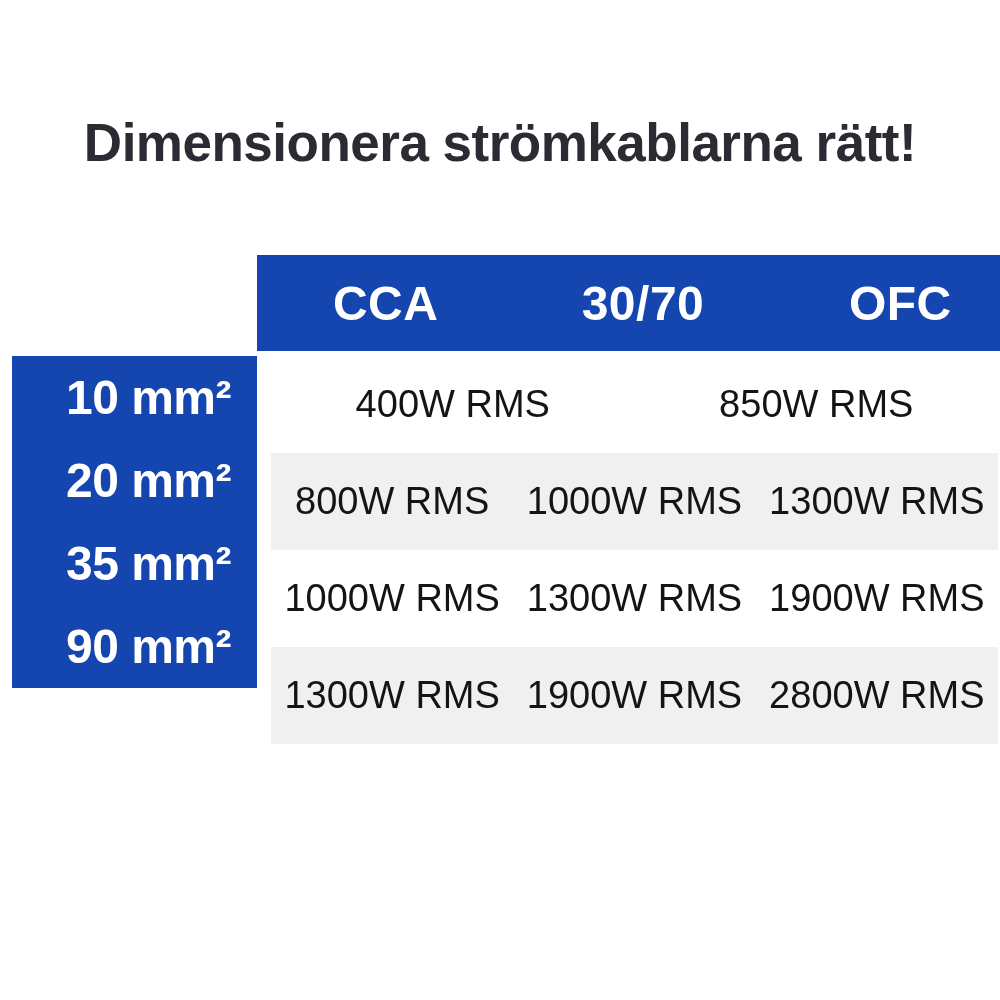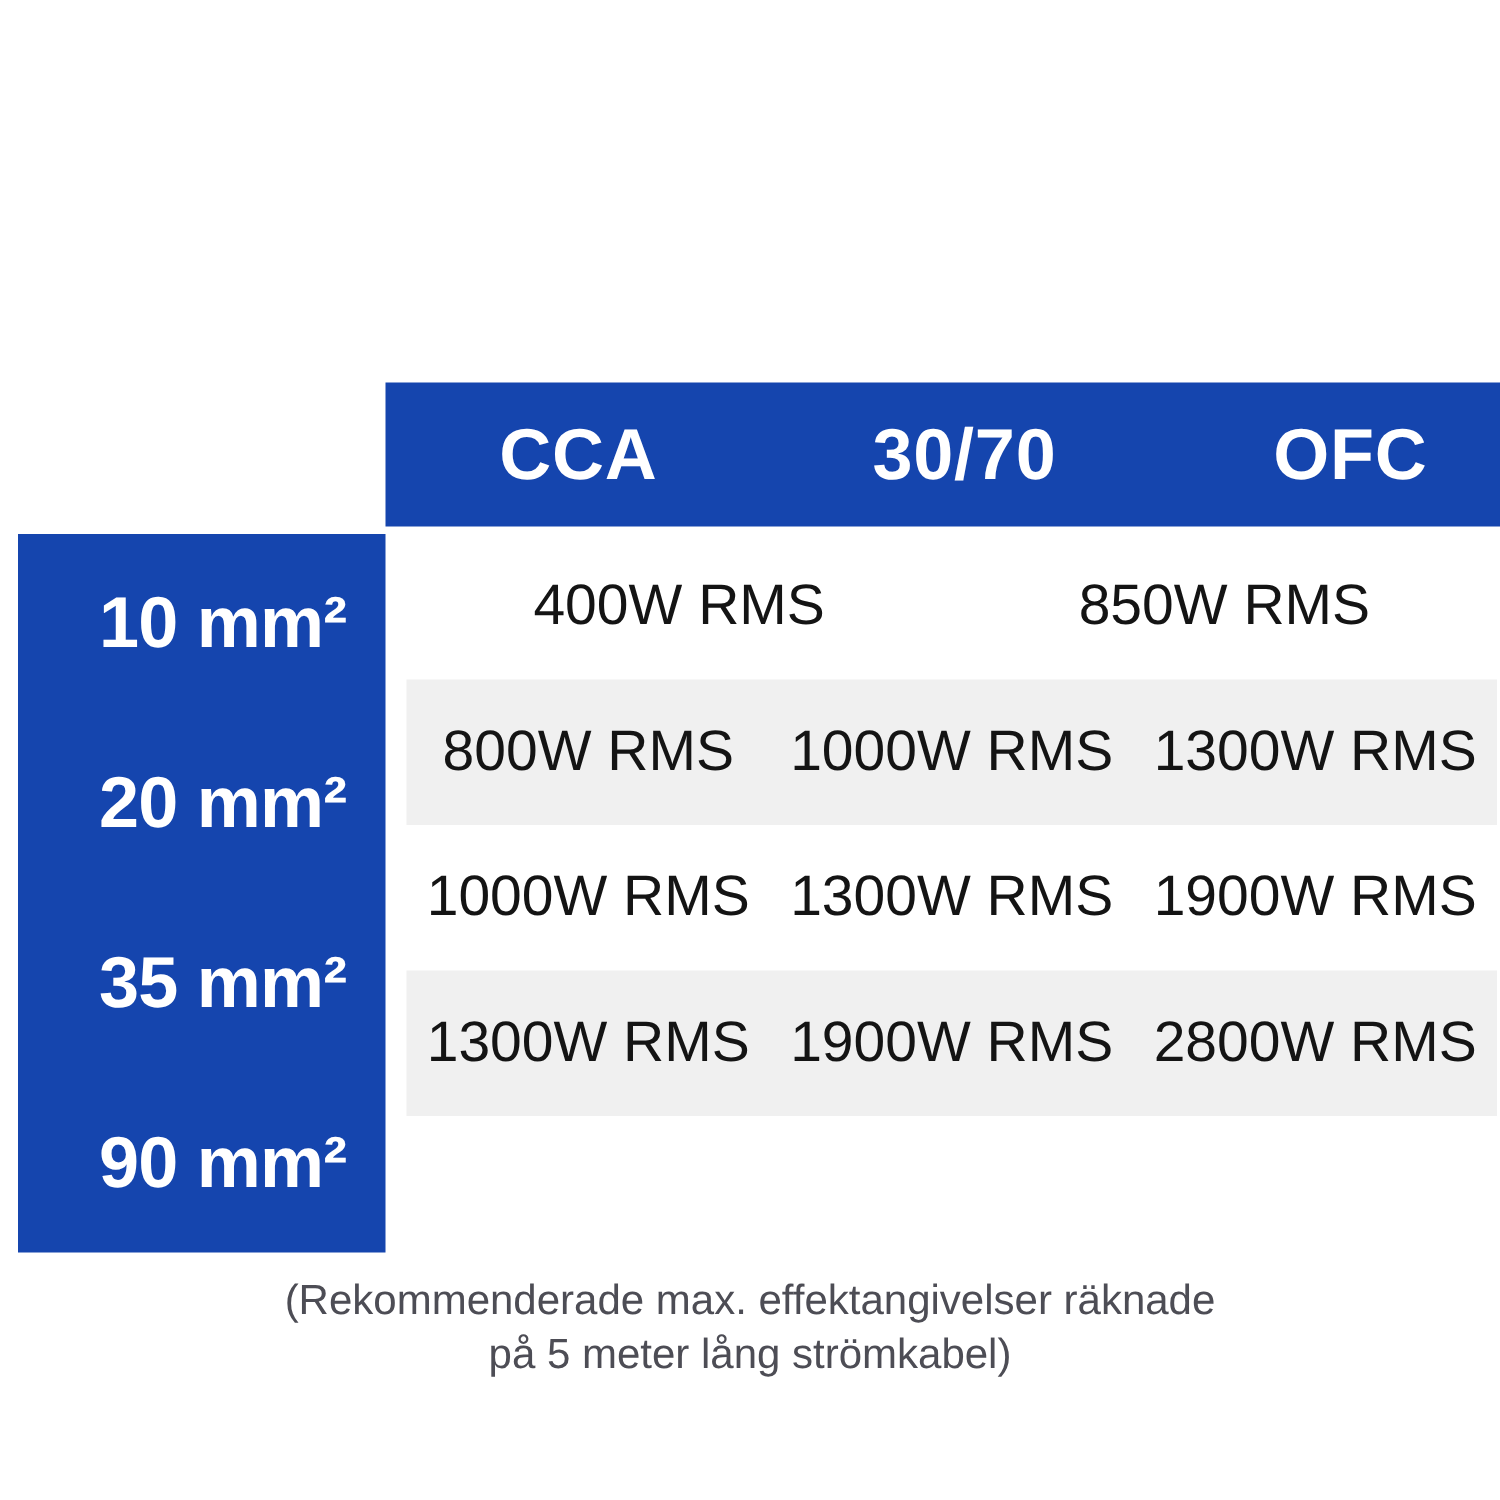--- a/index.html
+++ b/index.html
@@ -30,21 +30,21 @@
     position:absolute;left:257px;top:255px;width:772px;height:96px;
     background:var(--accent-blue);
     display:flex;align-items:stretch;
   }
   .hcell{
     flex:1;display:flex;align-items:center;justify-content:center;
     color:var(--white);font-size:48px;font-weight:800;letter-spacing:0.5px;
   }
 
   .label-col{
-    position:absolute;left:12px;top:356px;width:245px;height:479px;
+    position:absolute;left:12px;top:356px;width:245px;height:332px;
     background:var(--accent-blue);
     display:flex;flex-direction:column;
   }
   .lcell{
     flex:1;display:flex;align-items:center;justify-content:center;
     padding-left:28px;
     color:var(--white);font-size:48px;font-weight:800;letter-spacing:-0.5px;
   }
 
   .rows{
@@ -62,20 +62,21 @@
     position:absolute;left:0;top:849px;width:1000px;
     text-align:center;
     color:var(--footer-text);font-size:28px;line-height:36px;font-weight:400;
   }
 </style>
 </head>
 <body>
 
 <div class="canvas">
 
+  <h1 class="title">Dimensionera strömkablarna rätt!</h1>
 
   <div class="header-row">
     <div class="hcell">CCA</div>
     <div class="hcell">30/70</div>
     <div class="hcell">OFC</div>
   </div>
 
   <div class="label-col">
     <div class="lcell">10 mm²</div>
     <div class="lcell">20 mm²</div>
@@ -98,18 +99,14 @@
       <div class="tcell">1300W RMS</div>
       <div class="tcell">1900W RMS</div>
     </div>
     <div class="trow alt">
       <div class="tcell">1300W RMS</div>
       <div class="tcell">1900W RMS</div>
       <div class="tcell">2800W RMS</div>
     </div>
   </div>
 
-  <div class="footnote">
-    <div>(Rekommenderade max. effektangivelser räknade</div>
-    <div>på 5 meter lång strömkabel)</div>
-  </div>
 
 </div>
 
 </body></html>

